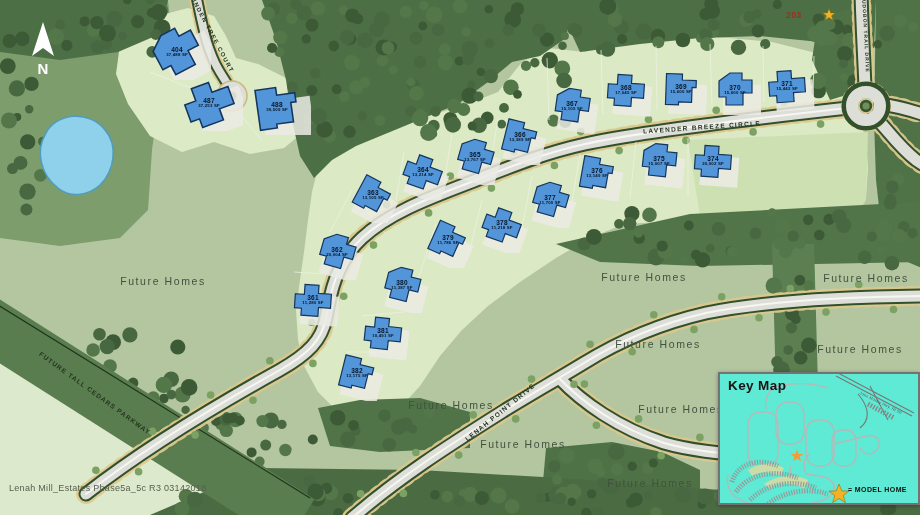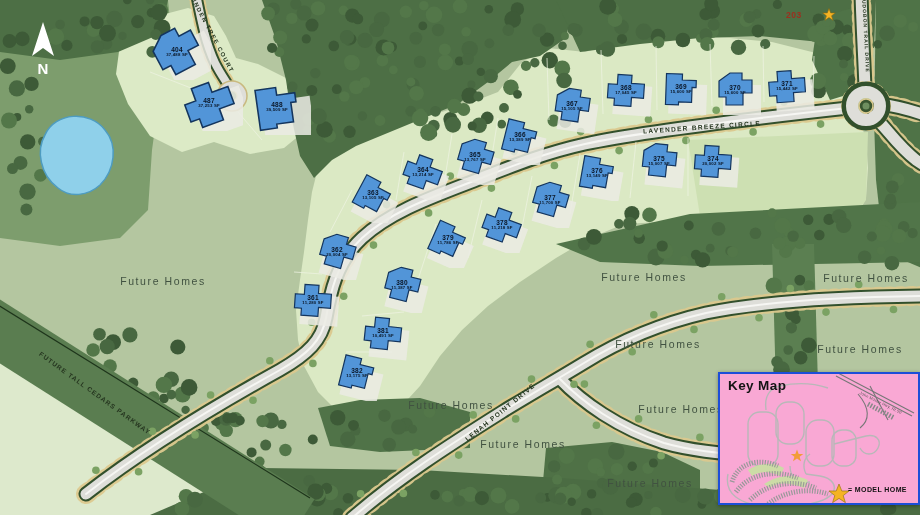--- a/index.html
+++ b/index.html
@@ -33,21 +33,21 @@
   }
   #caption{
     position:absolute;left:9px;top:483px;font-size:9px;color:#58604f;letter-spacing:.3px;
   }
   #north{position:absolute;left:28px;top:22px;width:30px;height:78px;text-align:center;}
   #north .n-letter{color:#fff;font-weight:bold;font-size:15px;margin-top:-2px;}
   #marker-203{position:absolute;left:786px;top:8px;display:flex;align-items:center;gap:20px;}
   #marker-203 .m-num{font-size:8.5px;font-weight:bold;color:#9c2f1f;letter-spacing:.5px;}
   #keymap{
     position:absolute;left:718px;top:372px;width:198px;height:129px;
-    background:#f9a8d4;border:2px solid #1d4ed8;overflow:hidden;
+    background:#5eead4;border:2px solid #737373;overflow:hidden;
     box-shadow:0 1px 4px rgba(0,0,0,.35);
   }
   #keymap-title{position:absolute;left:8px;top:4px;font-size:13.5px;font-weight:bold;color:#141414;letter-spacing:.4px;}
   #keymap-legend{
     position:absolute;left:128px;top:112px;font-size:7px;font-weight:bold;color:#111;letter-spacing:.4px;
   }
   #keymap-hwy{
     position:absolute;left:140px;top:16px;font-size:4px;color:#555;
     transform:rotate(26deg);transform-origin:left center;white-space:nowrap;letter-spacing:.2px;
   }
@@ -903,20 +903,21 @@
     </svg>
   </div>
 
   <div id="north">
     <svg width="26" height="36" viewBox="0 0 26 36">
       <polygon points="13,0 24,34 13,26 2,34" fill="#ffffff"></polygon>
     </svg>
     <div class="n-letter">N</div>
   </div>
 
+  <div id="caption">Lenah Mill_Estates Phase5a_5c R3 03142018</div>
 
   <div id="keymap">
     <svg width="198" height="129" viewBox="0 0 198 129">
       <g fill="none" stroke="#b8b8b8" stroke-width="1.4">
         <path d="M46,36 C44,22 50,14 60,12 C78,8 96,10 108,14"></path>
         <rect x="28" y="38" width="30" height="54" rx="12"></rect>
         <rect x="56" y="28" width="28" height="42" rx="12"></rect>
         <rect x="86" y="46" width="28" height="46" rx="12"></rect>
         <rect x="112" y="56" width="24" height="36" rx="10"></rect>
         <path d="M70,92 C70,104 78,110 90,108"></path>

